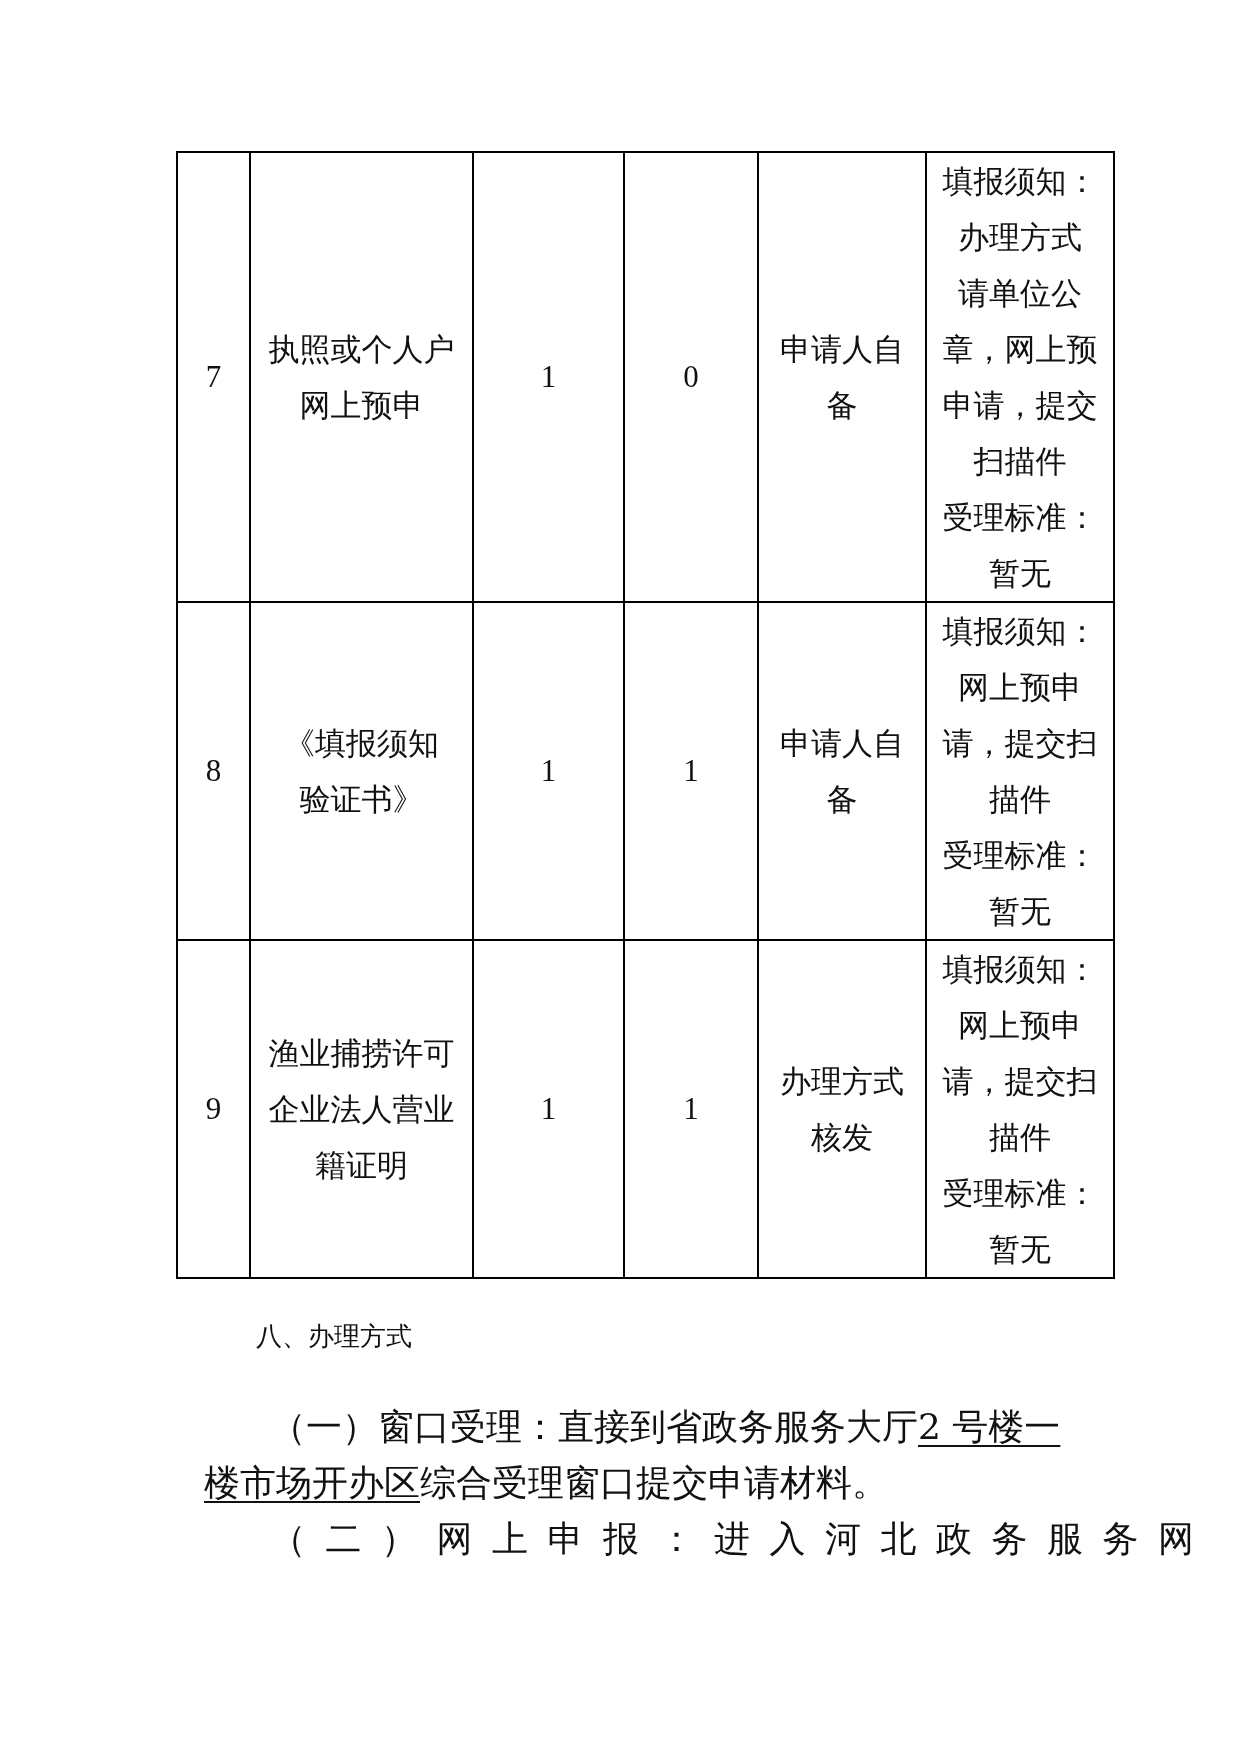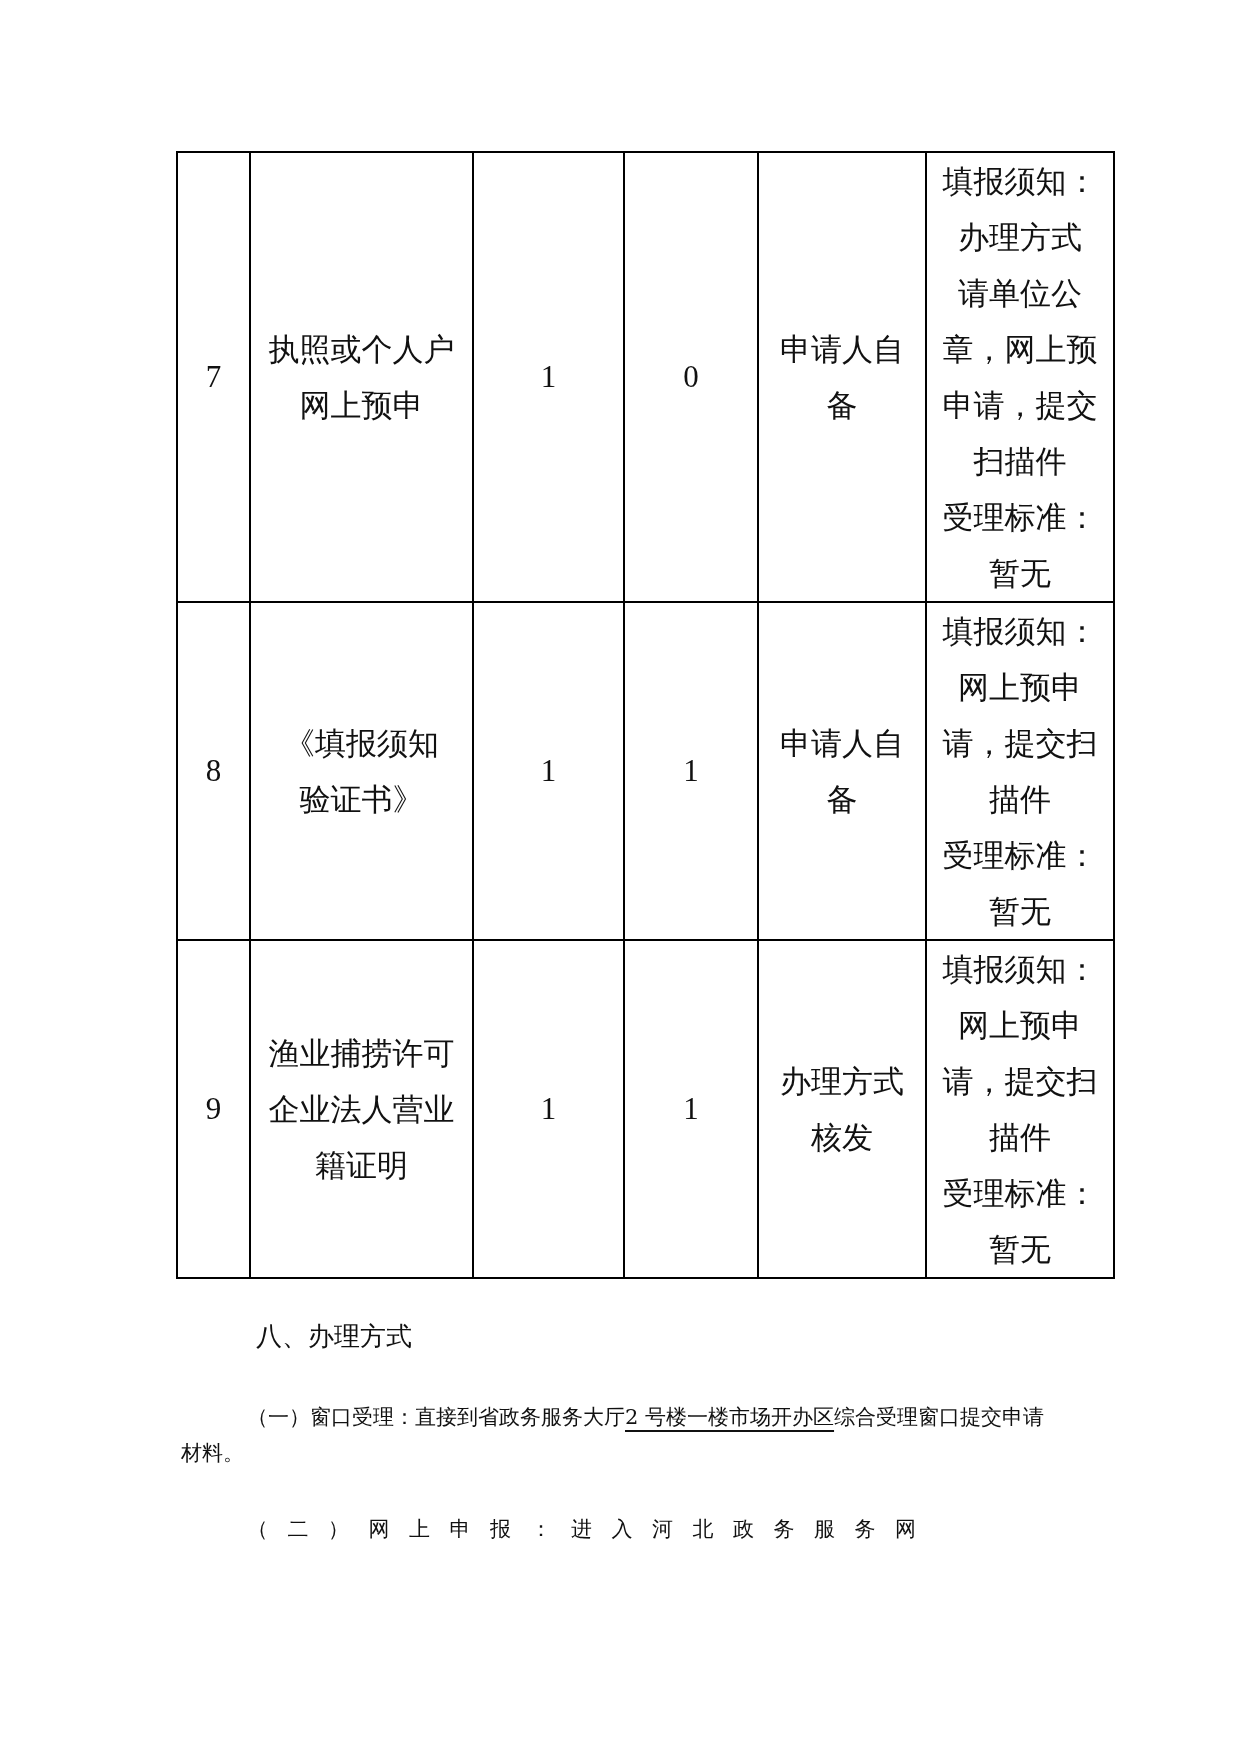--- a/index.html
+++ b/index.html
@@ -6,21 +6,21 @@
   body { width:1241px; height:1754px; position:relative; overflow:hidden;
          font-family:"DejaVu Serif","Liberation Serif",serif; color:#111; }
   .tbl { position:absolute; left:176px; top:151px; border-collapse:collapse; }
   .tbl td { border:2px solid #000; padding:0; text-align:center; vertical-align:middle;
             font-size:31px; line-height:56px; }
   .c0 { width:71px; } .c1 { width:221px; } .c2 { width:149px; }
   .c3 { width:132px; } .c4 { width:166px; } .c5 { width:186px; }
   .r0 { height:449px; } .r1 { height:337px; } .r2 { height:335px; }
   .cell-lines span { display:block; white-space:nowrap; }
   .num { font-family:"Liberation Serif","DejaVu Serif",serif; font-size:33px; }
-  .body-text { position:absolute; left:181px; width:864px; font-size:21px; line-height:36px; }
+  .body-text { position:absolute; left:204px; width:864px; font-size:36px; line-height:56px; }
   .heading { position:absolute; left:256px; top:1308px; font-size:26px; font-weight:normal;
              font-family:"DejaVu Sans","Liberation Sans",sans-serif; line-height:56px; }
   .p1 { top:1399px; text-indent:66px; }
   .p2 { top:1511px; text-indent:66px; letter-spacing:19.5px; white-space:nowrap;font-family:Liberation Serif, serif; }
   .ul { text-decoration:underline; text-underline-offset:6px; text-decoration-thickness:2px; }
 </style>
 </head>
 <body>
 
 <table class="tbl">

